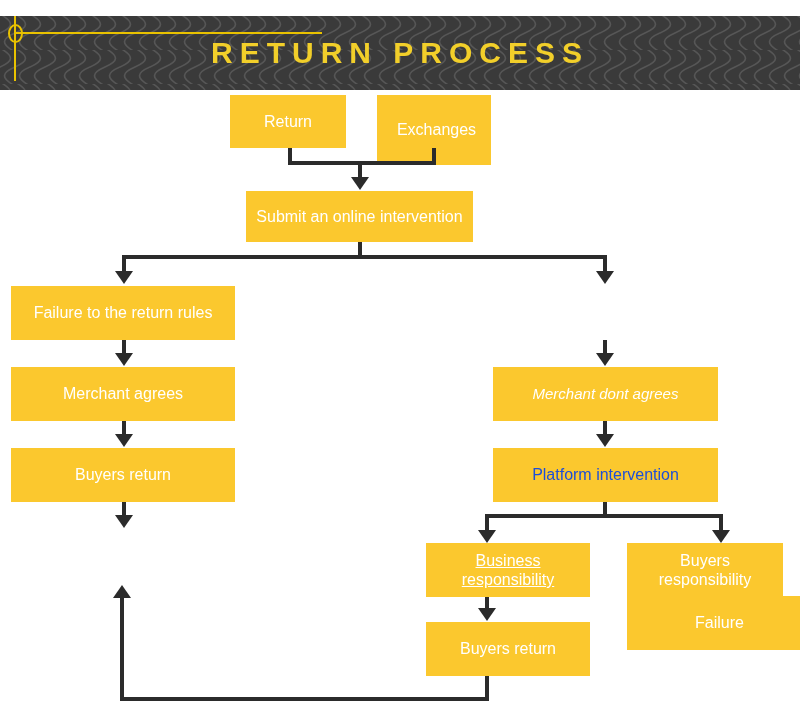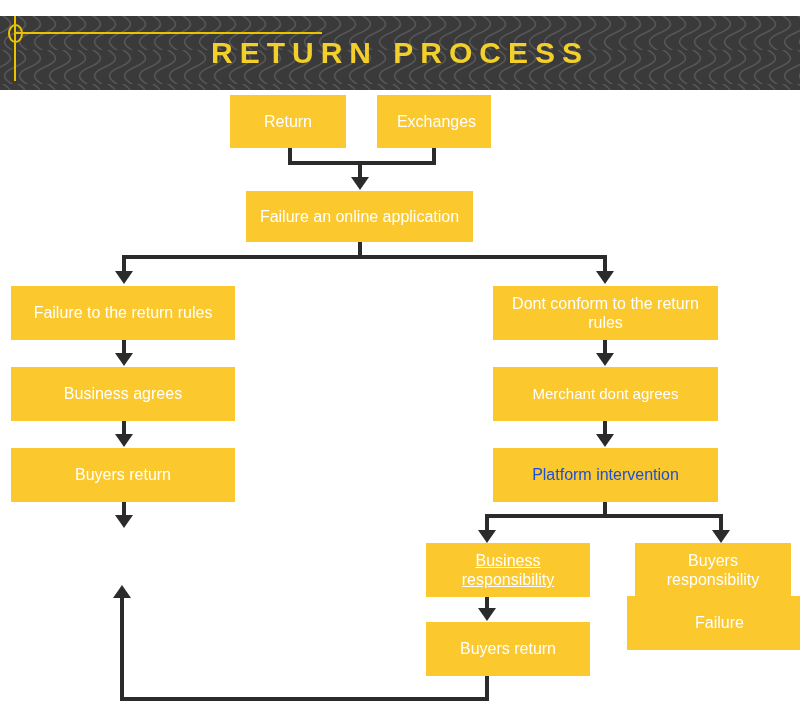--- a/index.html
+++ b/index.html
@@ -47,21 +47,21 @@
     position: absolute;
     background: #fbc82e;
     color: #ffffff;
     display: flex; align-items: center; justify-content: center;
     text-align: center;
     font-size: 16px;
     line-height: 1.2;
     padding: 2px 6px;
   }
   .box.dark-text { color: #1d4ed8; }
-  .box.sm { font-size: 15px; }
+  .box.sm { font-size: 15px; font-style: italic; }
 
   .ln { position: absolute; background: #2b2b2b; }
   .ln.v { width: 4px; }
   .ln.h { height: 4px; }
 
   .arrow-down, .arrow-up {
     position: absolute; width: 0; height: 0;
     border-left: 9px solid transparent;
     border-right: 9px solid transparent;
   }
@@ -87,75 +87,74 @@
 
     <div class="deco-hline"></div>
     <div class="deco-vline"></div>
     <div class="deco-circle"></div>
 
     <div class="header-title">RETURN PROCESS</div>
   </div>
 
   <div class="box" style="left:230px; top:95px; width:116px; height:53px;">Return</div>
 
-  <div class="box" style="left:377px; top:95px; width:114px; height:53px;padding-left:11px;">Exchanges</div>
+  <div class="box" style="left:377px; top:95px; width:114px; height:70px;padding-left:11px;">Exchanges</div>
 
   <div class="ln v" style="left:288px; top:148px; height:17px;"></div>
   <div class="ln v" style="left:432px; top:148px; height:17px;"></div>
   <div class="ln h" style="left:288px; top:161px; width:148px;"></div>
   <div class="ln v" style="left:358px; top:161px; height:16px;"></div>
   <div class="arrow-down" style="left:351px; top:177px;"></div>
 
-  <div class="box" style="left:246px; top:191px; width:227px; height:51px;">Failure an online application</div>
+  <div class="box" style="left:246px; top:191px; width:227px; height:51px;">Submit an online intervention</div>
 
   <div class="ln v" style="left:358px; top:242px; height:17px;"></div>
   <div class="ln h" style="left:122px; top:255px; width:485px;"></div>
   <div class="ln v" style="left:122px; top:255px; height:17px;"></div>
   <div class="arrow-down" style="left:115px; top:271px;"></div>
   <div class="ln v" style="left:603px; top:255px; height:17px;"></div>
   <div class="arrow-down" style="left:596px; top:271px;"></div>
 
   <div class="box" style="left:11px; top:286px; width:224px; height:54px;">Failure to the return rules</div>
 
   <div class="ln v" style="left:122px; top:340px; height:16px;"></div>
   <div class="arrow-down" style="left:115px; top:353px;"></div>
 
-  <div class="box" style="left:11px; top:367px; width:224px; height:54px;">Business agrees</div>
+  <div class="box" style="left:11px; top:367px; width:224px; height:54px;">Merchant agrees</div>
 
   <div class="ln v" style="left:122px; top:421px; height:16px;"></div>
   <div class="arrow-down" style="left:115px; top:434px;"></div>
 
   <div class="box" style="left:11px; top:448px; width:224px; height:54px;">Buyers return</div>
 
   <div class="ln v" style="left:122px; top:502px; height:16px;"></div>
   <div class="arrow-down" style="left:115px; top:515px;"></div>
 
 
-  <div class="box" style="left:493px; top:286px; width:225px; height:54px;">Dont conform to the return rules</div>
 
   <div class="ln v" style="left:603px; top:340px; height:16px;"></div>
   <div class="arrow-down" style="left:596px; top:353px;"></div>
 
   <div class="box sm" style="left:493px; top:367px; width:225px; height:54px;">Merchant dont agrees</div>
 
   <div class="ln v" style="left:603px; top:421px; height:16px;"></div>
   <div class="arrow-down" style="left:596px; top:434px;"></div>
 
   <div class="box dark-text" style="left:493px; top:448px; width:225px; height:54px;">Platform intervention</div>
 
   <div class="ln v" style="left:603px; top:502px; height:16px;"></div>
   <div class="ln h" style="left:485px; top:514px; width:238px;"></div>
   <div class="ln v" style="left:485px; top:514px; height:17px;"></div>
   <div class="arrow-down" style="left:478px; top:530px;"></div>
   <div class="ln v" style="left:719px; top:514px; height:17px;"></div>
   <div class="arrow-down" style="left:712px; top:530px;"></div>
 
   <div class="box" style="left:426px; top:543px; width:164px; height:54px;text-decoration:underline;">Business responsibility</div>
 
-  <div class="box" style="left:627px; top:543px; width:156px; height:54px;margin-left:8px;">Buyers responsibility</div>
+  <div class="box" style="left:627px; top:543px; width:156px; height:54px;">Buyers responsibility</div>
 
   <div class="ln v" style="left:485px; top:597px; height:12px;"></div>
   <div class="arrow-down" style="left:478px; top:608px;"></div>
 
   <div class="ln v" style="left:719px; top:597px; height:12px;"></div>
   <div class="arrow-down" style="left:712px; top:608px;"></div>
 
   <div class="box" style="left:426px; top:622px; width:164px; height:54px;">Buyers return</div>
 
   <div class="box" style="left:627px; top:596px; width:185px; height:54px;">Failure</div>

